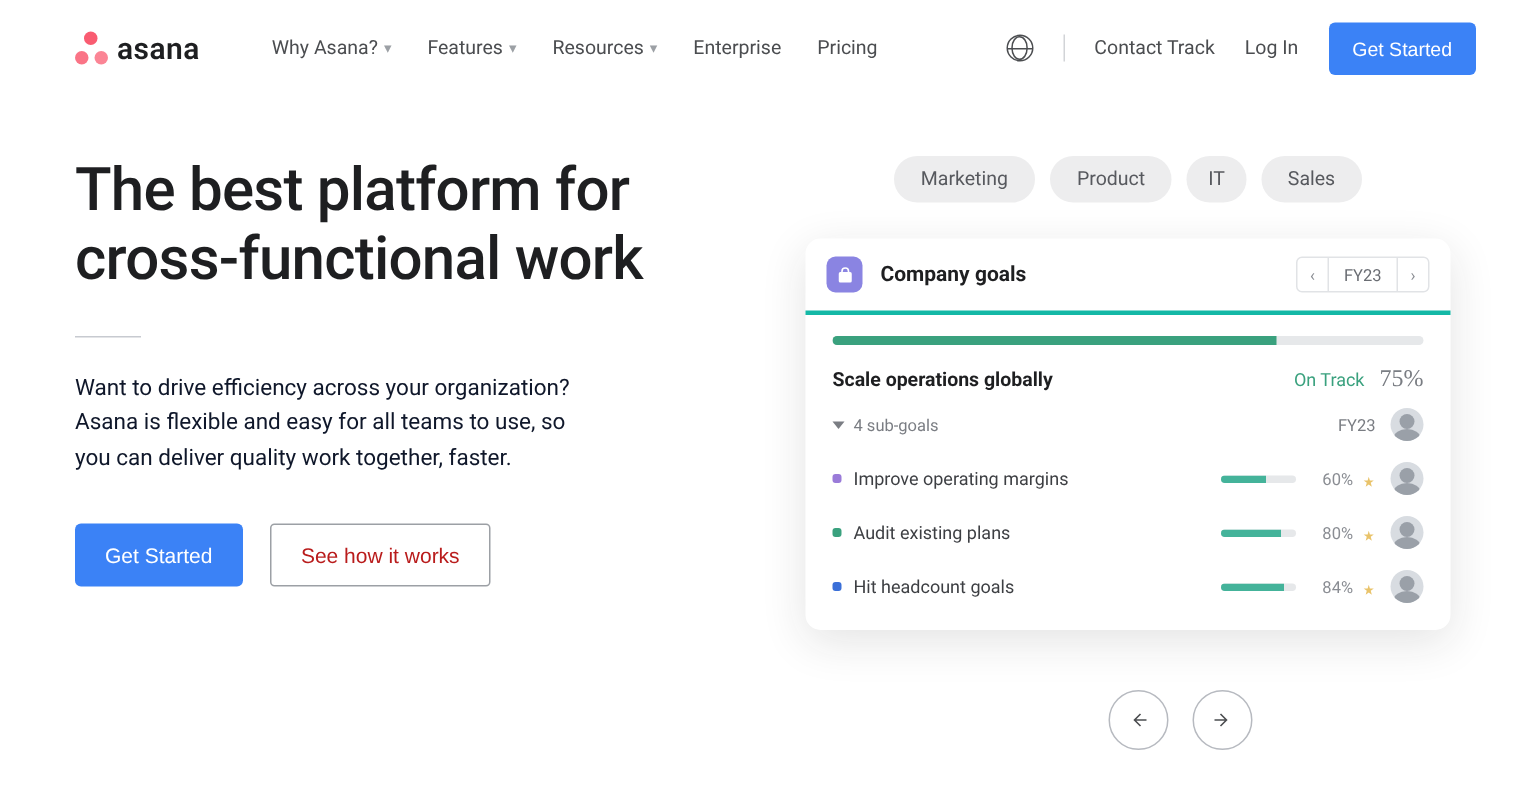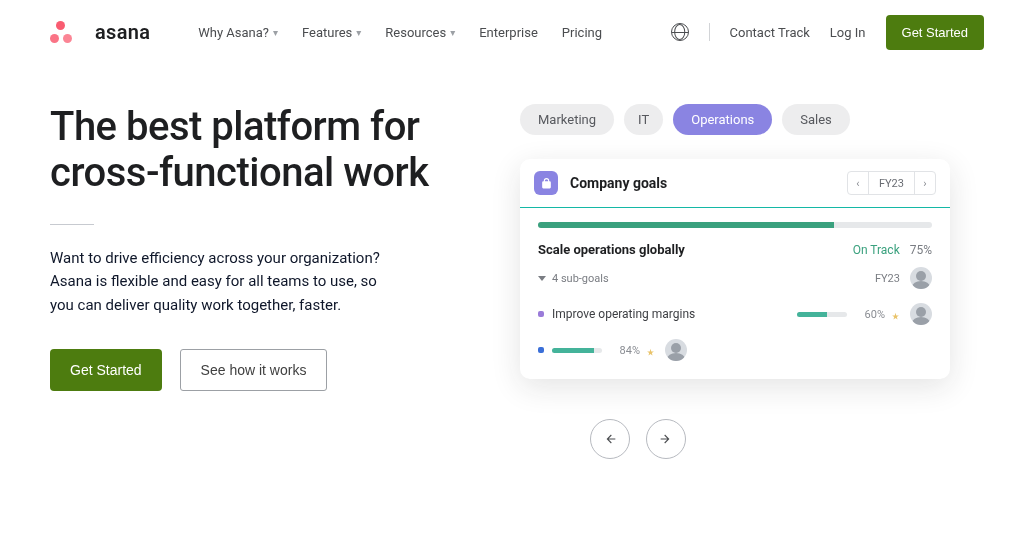--- a/index.html
+++ b/index.html
@@ -1,72 +1,72 @@
 <!DOCTYPE html>
 <html><head>
 <meta charset="utf-8">
 <style>
   * { box-sizing: border-box; margin: 0; padding: 0; }
   html, body { width: 1024px; height: 533px; font-family: -apple-system, BlinkMacSystemFont, "Segoe UI", Roboto, Helvetica, Arial, sans-serif; color: #1e1f21; background:#fff; }
   a { text-decoration: none; color: inherit; }
 
   
   .topbar { display:flex; align-items:center; padding:10px 40px 0 50px; height:54px; }
-  .logo { display:flex; align-items:center; gap:23px; cursor:pointer; }
+  .logo { display:flex; align-items:center; gap:6px; cursor:pointer; }
   .logo-dots { width:22px; height:22px; position:relative; }
   .logo-dots span { position:absolute; width:9px; height:9px; border-radius:50%; }
   .d1 { background:#f95c71; top:0; left:6px; }
   .d2 { background:#f95c71; bottom:0; left:0; opacity:.85; }
   .d3 { background:#f95c71; bottom:0; right:0; opacity:.75; }
   .logo-text { font-size:20px; font-weight:600; letter-spacing:.3px; }
   .nav { display:flex; gap:24px; margin-left:48px; }
   .nav-item { font-size:13px; color:#4b4d50; display:flex; align-items:center; gap:4px; cursor:pointer; }
   .chev { font-size:10px; color:#9ca0a5; }
   .nav-right { margin-left:auto; display:flex; align-items:center; gap:20px; }
   .globe { width:18px; height:18px; border:1.4px solid #4b4d50; border-radius:50%; position:relative; }
   .globe::before { content:""; position:absolute; left:0; right:0; top:50%; border-top:1.2px solid #4b4d50; }
   .globe::after { content:""; position:absolute; top:0; bottom:0; left:50%; width:60%; transform:translateX(-50%); border:1.2px solid #4b4d50; border-radius:50%; }
   .vsep { width:1px; height:18px; background:#d2d4d7; }
   .nav-link { font-size:13px; color:#4b4d50; cursor:pointer; }
-  .btn-primary { background:#4d7c0f; color:#fff; font-size:13px; font-weight:500; padding:10px 16px; border-radius:4px; cursor:pointer; border:none; }
+  .btn-primary { background:#3b82f6; color:#fff; font-size:13px; font-weight:500; padding:10px 16px; border-radius:4px; cursor:pointer; border:none; }
 
   
   .hero { display:flex; padding:50px 40px 0 50px; gap:40px; }
   .hero-left { width:430px; }
   .hero-title { font-size:40px; line-height:1.15; font-weight:500; letter-spacing:-.5px; }
   .hr { width:44px; border:none; border-top:1px solid #c7cad0; margin:28px 0 22px 0; }
   .hero-desc { font-size:15px; line-height:1.55; color:#0f172a; max-width:340px; }
   .cta-row { display:flex; gap:18px; margin-top:32px; }
-  .btn-outline { background:#fff; border:1px solid #9ca0a5; color:#404040; font-size:14px; padding:12px 20px; border-radius:3px; cursor:pointer; }
-
-  
-  .stage { flex:1; display:flex; flex-direction:column; align-items:flex-start; }
+  .btn-outline { background:#fff; border:1px solid #9ca0a5; color:#b91c1c; font-size:14px; padding:12px 20px; border-radius:3px; cursor:pointer; }
+
+  
+  .stage { flex:1; display:flex; flex-direction:column; align-items:center; }
   .pills { display:flex; gap:10px; margin-bottom:24px; }
   .pill { background:#ededee; color:#57595e; font-size:13px; padding:8px 18px; border-radius:18px; cursor:pointer; }
   .pill.active { background:#8a84e2; color:#fff; }
   .pill.sm { padding:8px 14px; }
 
   
   .card { width:430px; background:#fff; border-radius:10px; box-shadow:0 8px 30px rgba(30,30,35,.12); }
-  .card-head { display:flex; align-items:center; padding:12px 14px; gap:12px; border-bottom:1px solid #14b8a6; }
+  .card-head { display:flex; align-items:center; padding:12px 14px; gap:12px; border-bottom:3px solid #14b8a6; }
   .sq-icon { width:24px; height:24px; border-radius:6px; background:#8a84e2; display:flex; align-items:center; justify-content:center; }
   .sq-icon svg { width:13px; height:13px; fill:#fff; }
   .card-title { font-size:14px; font-weight:700; }
   .period-picker { margin-left:auto; display:flex; align-items:center; border:1px solid #e1e3e6; border-radius:4px; overflow:hidden; }
   .pp-btn { width:20px; height:22px; display:flex; align-items:center; justify-content:center; font-size:11px; color:#8a8d93; cursor:pointer; }
   .pp-label { font-size:11px; color:#6a6d73; padding:0 10px; border-left:1px solid #e1e3e6; border-right:1px solid #e1e3e6; height:22px; display:flex; align-items:center; }
 
   .card-body { padding:6px 18px 18px 18px; }
   .track { height:6px; border-radius:4px; background:#e6e8ea; overflow:hidden; margin:8px 0 14px 0; }
   .track > div { height:100%; background:#3aa17e; }
   .goal-main { display:flex; align-items:center; font-size:13px; }
   .goal-main .name { font-weight:700; }
   .dot { width:7px; height:7px; border-radius:50%; background:#3aa17e; margin-right:6px; }
   .status { font-size:12px; color:#3aa17e; margin-left:auto; }
-  .pct-main { font-size:12px; color:#7a7d83; margin-left:10px; }
+  .pct-main { font-size:16px; color:#7a7d83; margin-left:10px;font-family:Liberation Serif, serif; }
 
   .sub-head { display:flex; align-items:center; font-size:11px; color:#7a7d83; margin-top:10px; }
   .tri { display:inline-block; border-left:4px solid transparent; border-right:4px solid transparent; border-top:5px solid #7a7d83; margin-right:6px; }
   .sub-head .period { margin-left:auto; font-size:11px; color:#7a7d83; }
   .avatar { width:22px; height:22px; border-radius:50%; background:#d8dce1; margin-left:10px; position:relative; overflow:hidden; }
   .avatar::before { content:""; position:absolute; width:10px; height:10px; border-radius:50%; background:#9aa0a8; top:4px; left:6px; }
   .avatar::after { content:""; position:absolute; width:18px; height:12px; border-radius:50% 50% 0 0; background:#9aa0a8; bottom:-4px; left:2px; }
 
   .sub-goal { display:flex; align-items:center; font-size:12px; color:#3d3f43; margin-top:14px; }
   .sg-dot { width:6px; height:6px; border-radius:2px; margin-right:8px; }
@@ -133,22 +133,22 @@
     <div class="cta-row">
       <button class="btn-primary" style="padding:13px 20px;font-size:14px;">Get Started</button>
       <button class="btn-outline">See how it works</button>
     </div>
   </div>
 
   <div class="stage">
 
     <div class="pills">
       <div class="pill">Marketing</div>
+      <div class="pill">Product</div>
       <div class="pill sm">IT</div>
-      <div class="pill active">Operations</div>
       <div class="pill">Sales</div>
     </div>
 
     <div class="card">
       <div class="card-head">
         <span class="sq-icon">
           <svg viewBox="0 0 24 24">
               <path d="M12 2a5 5 0 015 5v1h1a2 2 0 012 2v9a2 2 0 01-2 2H6a2 2 0 01-2-2v-9a2 2 0 012-2h1V7a5 5 0 015-5zm0 2a3 3 0 00-3 3v1h6V7a3 3 0 00-3-3z"></path>
             </svg>
         </span>
@@ -187,21 +187,34 @@
               <span class="sg-bar">
                 <div style="width:60%"></div>
               </span>
               <span class="sg-pct">60%</span>
               <span class="spark"><svg viewBox="0 0 24 24">
                   <path d="M12 2l2 7h7l-5.5 4 2 7L12 16l-5.5 4 2-7L3 9h7z"></path>
                 </svg></span>
               <span class="avatar"></span>
             </div>
             <div class="sub-goal">
+              <span class="sg-dot" style="background:#3aa17e"></span>
+              <span class="sg-name">Audit existing plans</span>
+              <span class="sg-bar">
+                <div style="width:80%"></div>
+              </span>
+              <span class="sg-pct">80%</span>
+              <span class="spark"><svg viewBox="0 0 24 24">
+                  <path d="M12 2l2 7h7l-5.5 4 2 7L12 16l-5.5 4 2-7L3 9h7z"></path>
+                </svg></span>
+              <span class="avatar"></span>
+            </div>
+            <div class="sub-goal">
               <span class="sg-dot" style="background:#3a6fd8"></span>
+              <span class="sg-name">Hit headcount goals</span>
               <span class="sg-bar">
                 <div style="width:84%"></div>
               </span>
               <span class="sg-pct">84%</span>
               <span class="spark"><svg viewBox="0 0 24 24">
                   <path d="M12 2l2 7h7l-5.5 4 2 7L12 16l-5.5 4 2-7L3 9h7z"></path>
                 </svg></span>
               <span class="avatar"></span>
             </div>
           </div>

